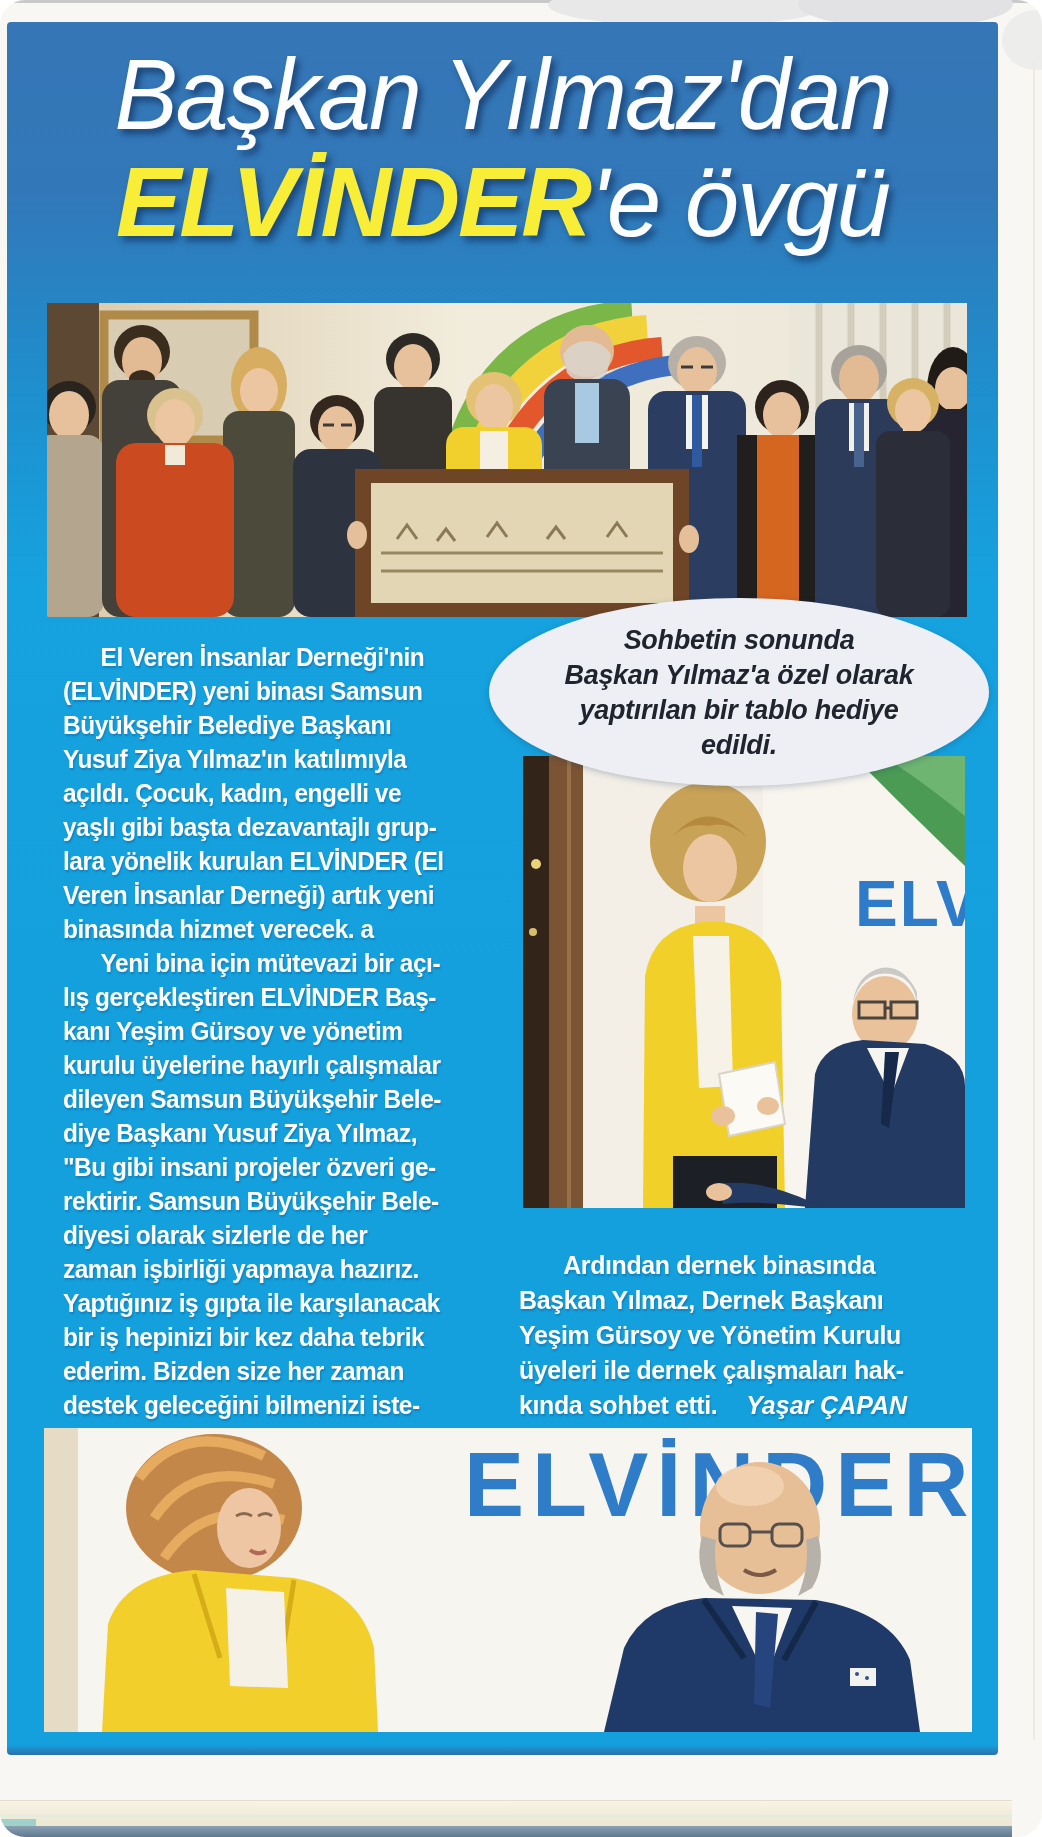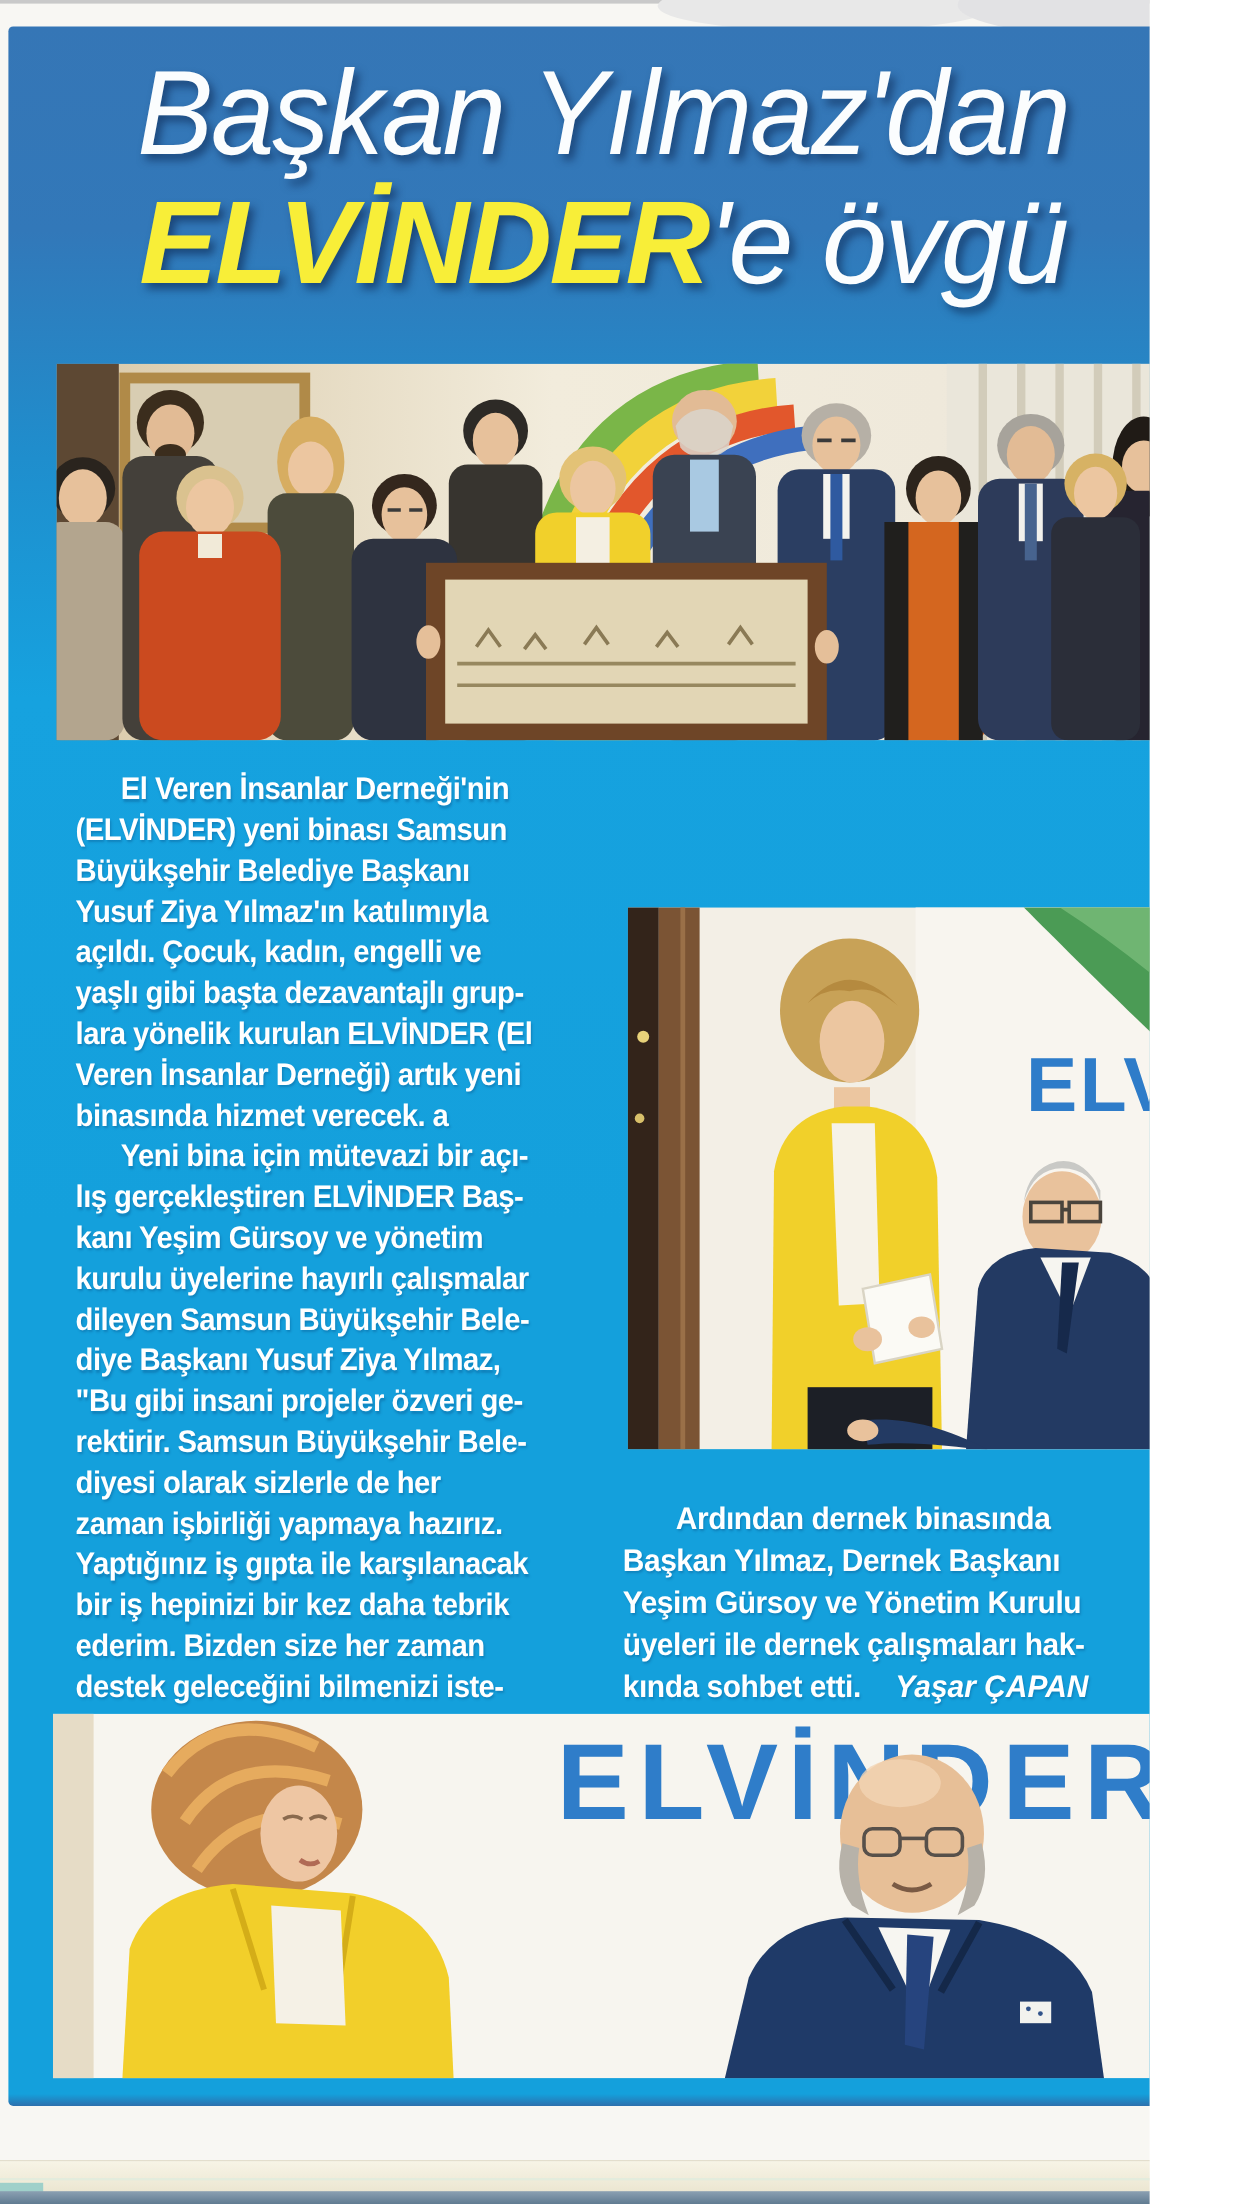--- a/index.html
+++ b/index.html
@@ -1,17 +1,17 @@
 <!DOCTYPE html>
 <html><head>
 <meta charset="utf-8">
 <style>
   html,body{margin:0;padding:0;}
-  .page{position:relative;width:958px;height:1837px;background:#f8f7f3;overflow:hidden;
-        font-family:"Liberation Sans",sans-serif;}
+  .page{position:relative;width:1042px;height:1837px;background:#f8f7f3;overflow:hidden;
+        font-family:"Liberation Sans",sans-serif;border-radius:25px;}
   .topline{position:absolute;left:0;top:0;width:100%;height:3px;background:#c9c9c9;}
   .torn{position:absolute;background:#e8e8e8;border-radius:50%;}
   .torn.b1{left:548px;top:-16px;width:280px;height:42px;}
   .torn.b2{left:798px;top:-20px;width:215px;height:48px;background:#e2e2e4;}
   .torn.b3{left:1002px;top:10px;width:70px;height:60px;background:#ededec;}
   .rightline{position:absolute;left:1033px;top:60px;width:2px;height:1680px;background:#eceae3;}
 
   .panel{position:absolute;left:7px;top:22px;width:991px;height:1733px;border-radius:4px;
          background:linear-gradient(180deg,#3576b6 0px,#3278b9 170px,#1f8ecd 360px,#16a2df 560px,
                     #14a0dc 1000px,#14a0dc 1723px,#2d70ad 1733px);}
@@ -205,20 +205,26 @@
 "Bu gibi insani projeler özveri ge-
 rektirir. Samsun Büyükşehir Bele-
 diyesi olarak sizlerle de her
 zaman işbirliği yapmaya hazırız.
 Yaptığınız iş gıpta ile karşılanacak
 bir iş hepinizi bir kez daha tebrik
 ederim. Bizden size her zaman
 destek geleceğini bilmenizi iste-</p>
     </div>
 
+    <div class="bubble">
+      <p class="bubble-text">Sohbetin sonunda
+Başkan Yılmaz'a özel olarak
+yaptırılan bir tablo hediye
+edildi.</p>
+    </div>
 
     <div class="photo mid-photo">
       <svg viewBox="0 0 442 452" width="442" height="452" preserveAspectRatio="none">
         <rect width="442" height="452" fill="#f3efe6"></rect>
         <rect x="240" y="0" width="202" height="452" fill="#f8f5ef"></rect>
         <rect x="0" y="0" width="26" height="452" fill="#33241a"></rect>
         <rect x="26" y="0" width="34" height="452" fill="#7b5434"></rect>
         <line x1="46" y1="0" x2="46" y2="452" stroke="#9a7048" stroke-width="4"></line>
         <circle cx="13" cy="108" r="5" fill="#e8d27a"></circle>
         <circle cx="10" cy="176" r="4" fill="#d8c06a"></circle>

